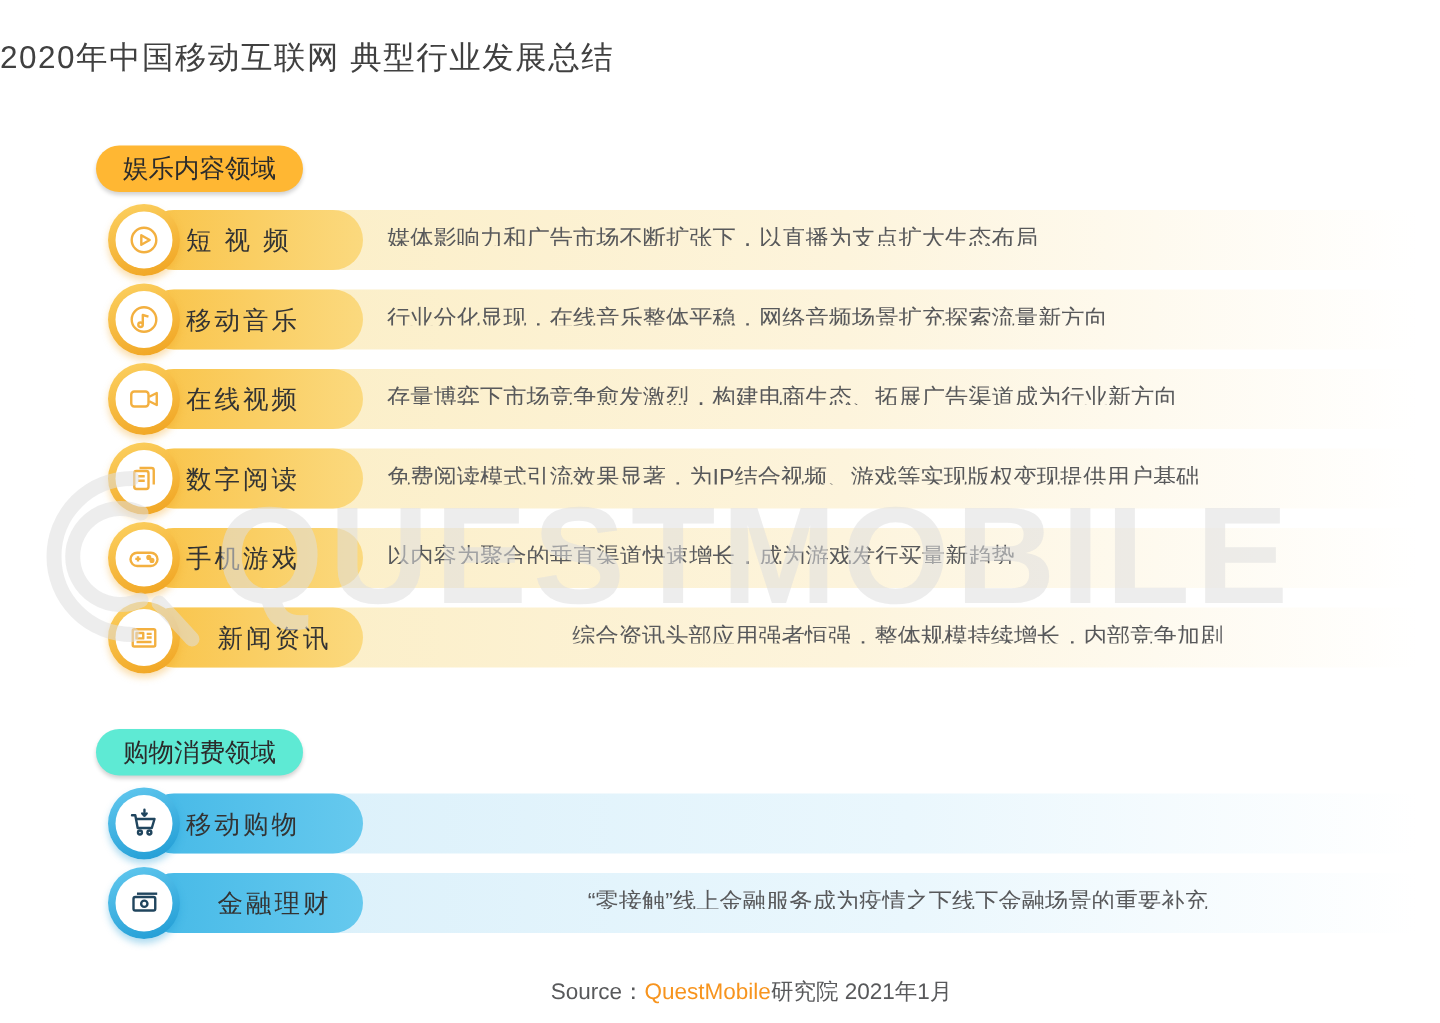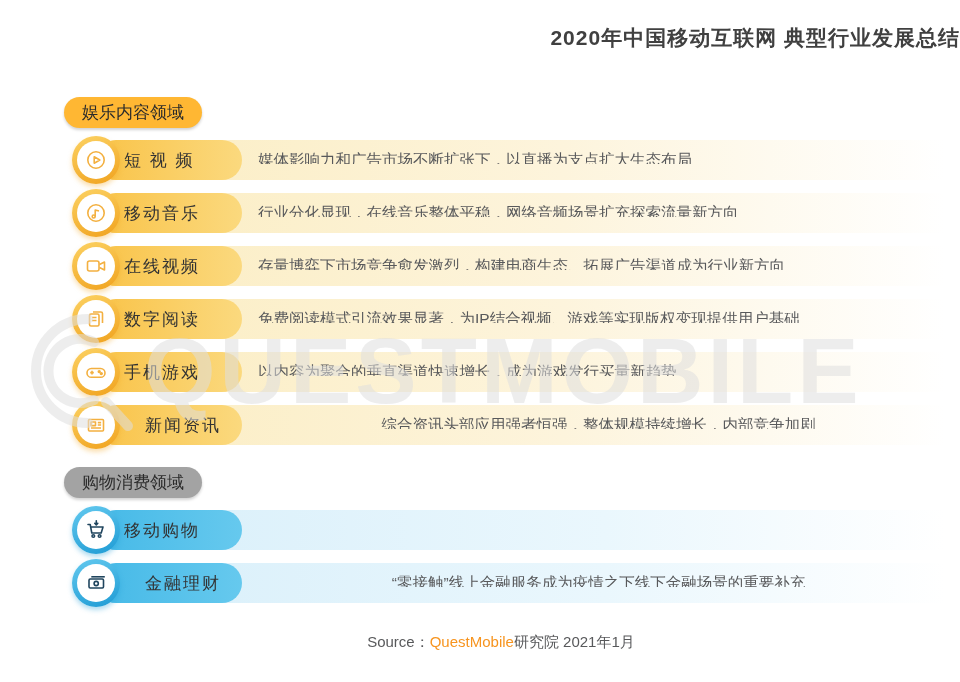--- a/index.html
+++ b/index.html
@@ -13,31 +13,31 @@
     display:flex;align-items:center;z-index:5;pointer-events:none;
     color:rgba(222,222,222,0.55);
   }
   .watermark .wm-logo{flex:0 0 auto;margin-left:18px;}
   .watermark .wm-text{
     font-size:92px;font-weight:bold;letter-spacing:4px;white-space:nowrap;
     line-height:150px;margin-left:6px;
   }
   
   .title{
-    margin:0;padding-top:24px;text-align:right;
-    font-size:21px;font-weight:bold;color:#404040;letter-spacing:1px;
+    margin:0;padding-top:24px;text-align:left;
+    font-size:21px;font-weight:normal;color:#404040;letter-spacing:1px;
   }
   
   .badge{
     display:inline-block;margin-left:64px;height:31px;line-height:31px;
     padding:0 18px;border-radius:16px;font-size:17px;font-weight:normal;color:#2b2b2b;
     box-shadow:0 2px 3px rgba(0,0,0,0.18);position:relative;z-index:3;
   }
   .badge.y{background:#FFB733;margin-top:45px;}
-  .badge.b{background:#a3a3a3;margin-top:22px;}
+  .badge.b{background:#5eead4;margin-top:41px;}
   
   .rows{margin-top:12px;}
   .row{position:relative;height:40px;margin:0 15px 13px 96px;}
   .row:last-child{margin-bottom:0;text-align:center;}
   .row-bar{position:absolute;left:0;right:0;top:0;bottom:0;border-radius:20px 0 0 20px;}
   .y .row-bar{background:linear-gradient(90deg,#FBEDC2 0%,#FDF4DC 55%,#FFFFFF 100%);}
   .b .row-bar{background:linear-gradient(90deg,#D8EFFA 0%,#EAF7FD 60%,#FFFFFF 100%);}
   .row-pill{
     position:absolute;left:0;top:0;bottom:0;width:146px;border-radius:20px;
     display:flex;align-items:center;z-index:1;

